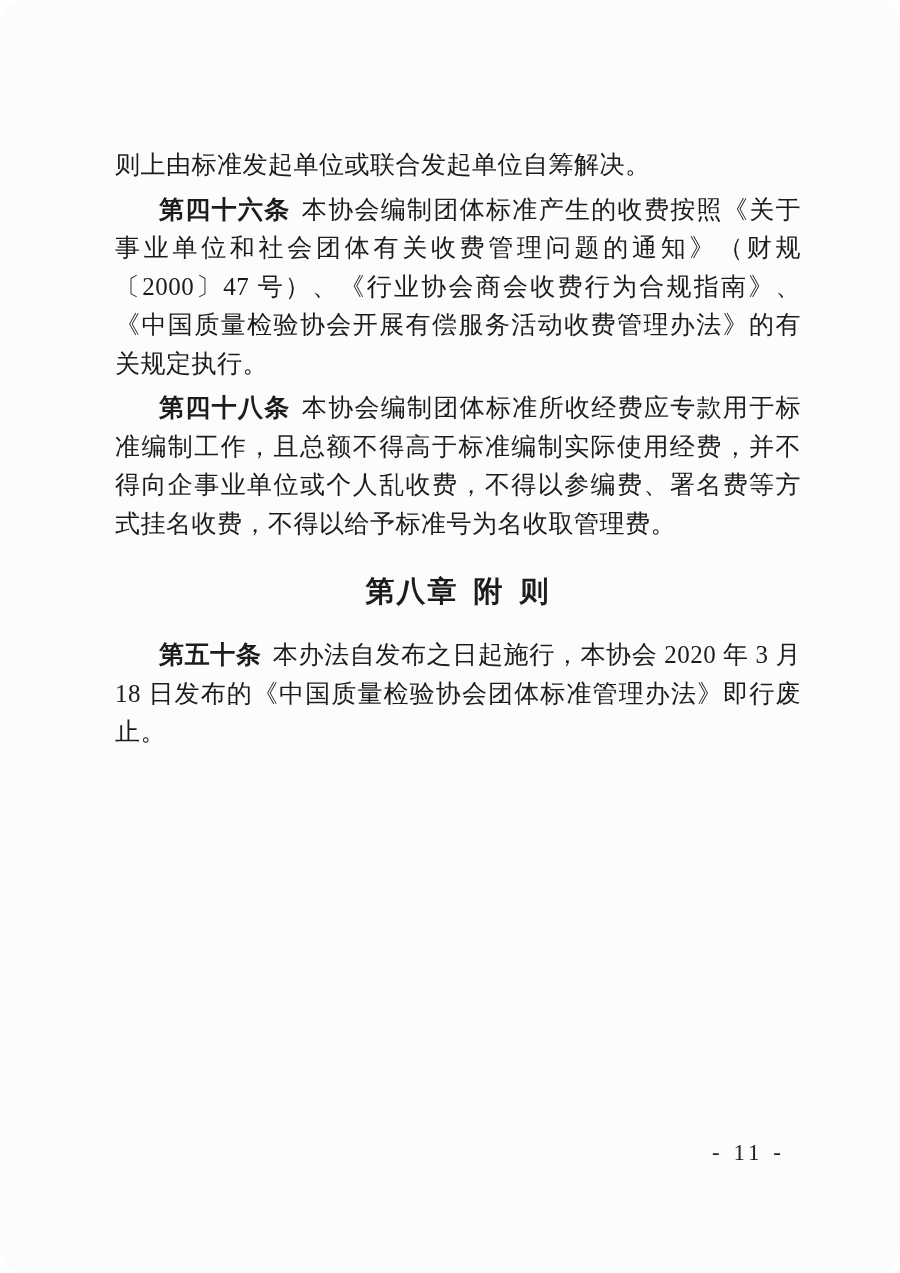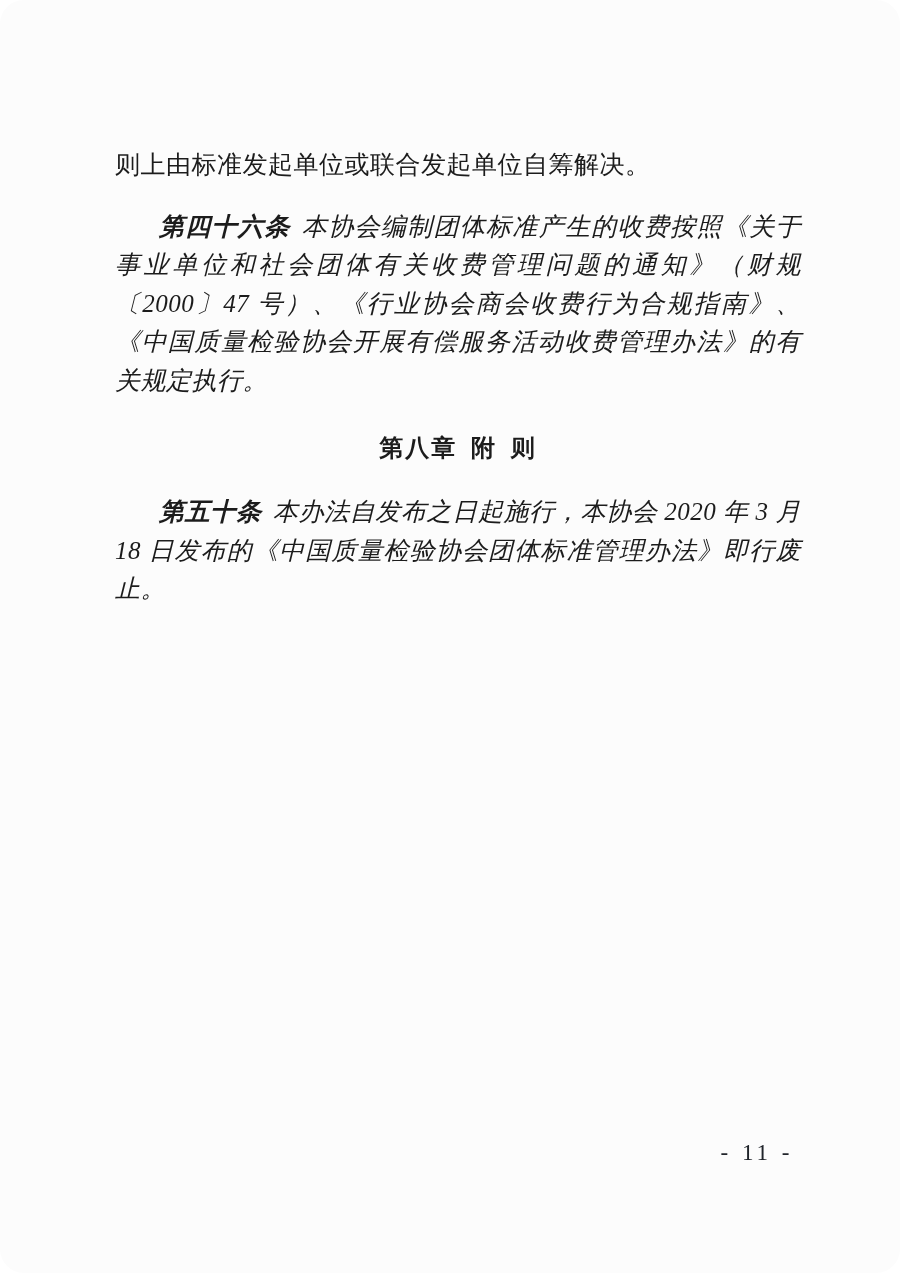--- a/index.html
+++ b/index.html
@@ -30,56 +30,56 @@
     line-height: 38.5px;
   }
   .para {
     margin: 0;
     text-align: justify;
     text-align-last: left;
     letter-spacing: 0.5px;
   }
   .para.article {
     text-indent: 44px;
-    margin-top: 23px;
-    font-style: italic;
+    margin-top: 6px;
   }
   .para.continuation {
     text-indent: 0;
     margin-top: 0;
   }
   .article-label {
     font-weight: bold;
     margin-right: 0.45em;
   }
   .chapter-heading {
     margin: 29px 0 26px 0;
     text-align: center;
     font-family: "Liberation Sans", "DejaVu Sans", sans-serif;
     font-weight: 600;
-    font-size: 24px;
+    font-size: 29px;
     line-height: 38px;
     word-spacing: 5px;
     letter-spacing: 2px;
   }
   .page-number {
     position: absolute;
     top: 1140px;
     left: 712px;
     width: 90px;
-    text-align: center;
+    text-align: left;
     font-size: 23px;
     letter-spacing: 4px;
     color: #20242a;
   }
 </style>
 </head>
 <body>
 
 <div class="page">
   <div class="content">
       <p class="para continuation"><span>则上由标准发起单位或联合发起单位自筹解决。</span></p>
       <p class="para article"><span class="article-label">第四十六条</span><span>本协会编制团体标准产生的收费按照《关于事业单位和社会团体有关收费管理问题的通知》（财规〔2000〕47 号）、《行业协会商会收费行为合规指南》、《中国质量检验协会开展有偿服务活动收费管理办法》的有关规定执行。</span></p>
+      <p class="para article"><span class="article-label">第四十八条</span><span>本协会编制团体标准所收经费应专款用于标准编制工作，且总额不得高于标准编制实际使用经费，并不得向企事业单位或个人乱收费，不得以参编费、署名费等方式挂名收费，不得以给予标准号为名收取管理费。</span></p>
       <h2 class="chapter-heading">第八章 附 则</h2>
       <p class="para article"><span class="article-label">第五十条</span><span>本办法自发布之日起施行，本协会 2020 年 3 月 18 日发布的《中国质量检验协会团体标准管理办法》即行废止。</span></p>
     </div>
   <div class="page-number">- 11 -</div>
 </div>
 
 </body></html>

